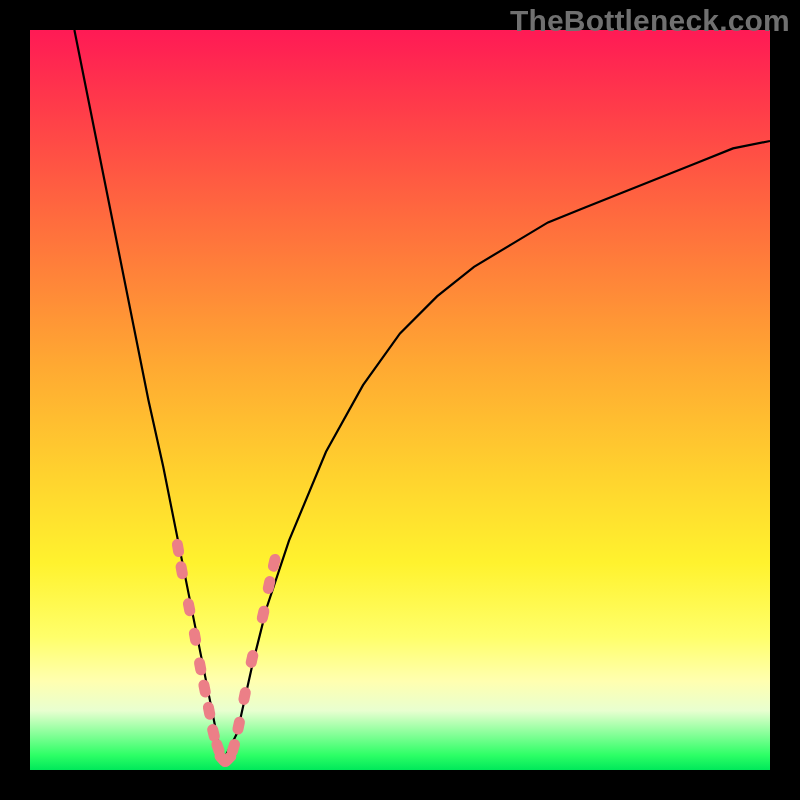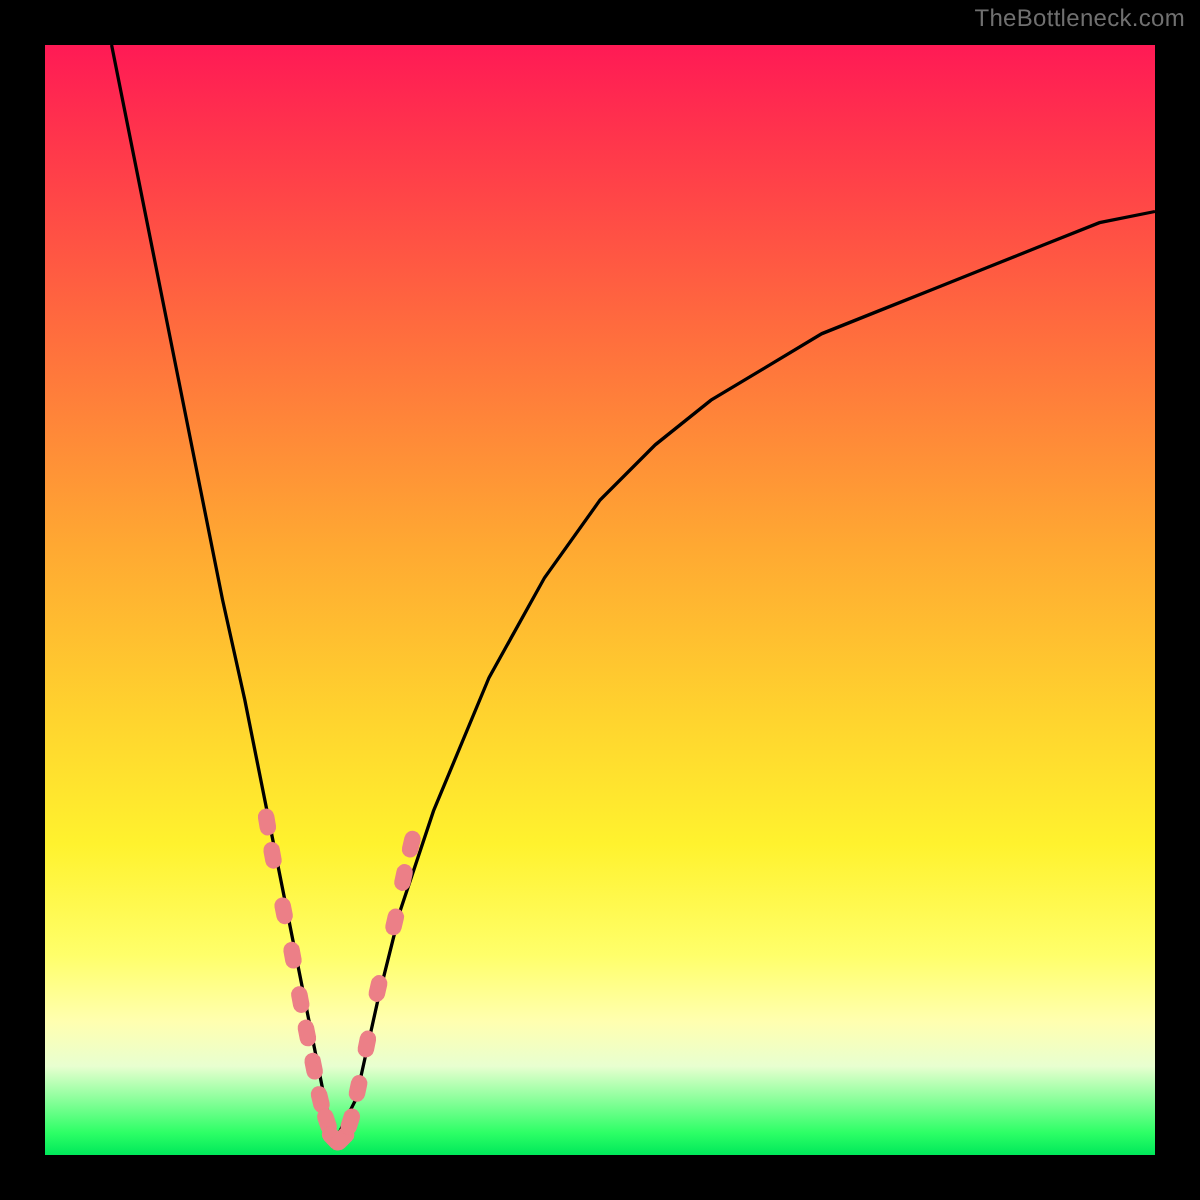--- a/index.html
+++ b/index.html
@@ -37,22 +37,22 @@
       #2dff66 98%,
       #00e85a 100%
     );
   }
   .watermark {
     position: absolute;
     top: 4px;
     right: 10px;
     color: #7a7a7a;
     color: #707070;
-    font-size: 16px;
-    font-weight: 400;
+    font-size: 30px;
+    font-weight: 700;
     letter-spacing: 0.2px;
     user-select: none;
   }
   svg.curve {
     position: absolute;
     left: 0;
     top: 0;
     width: 740px;
     height: 740px;
     overflow: visible;

